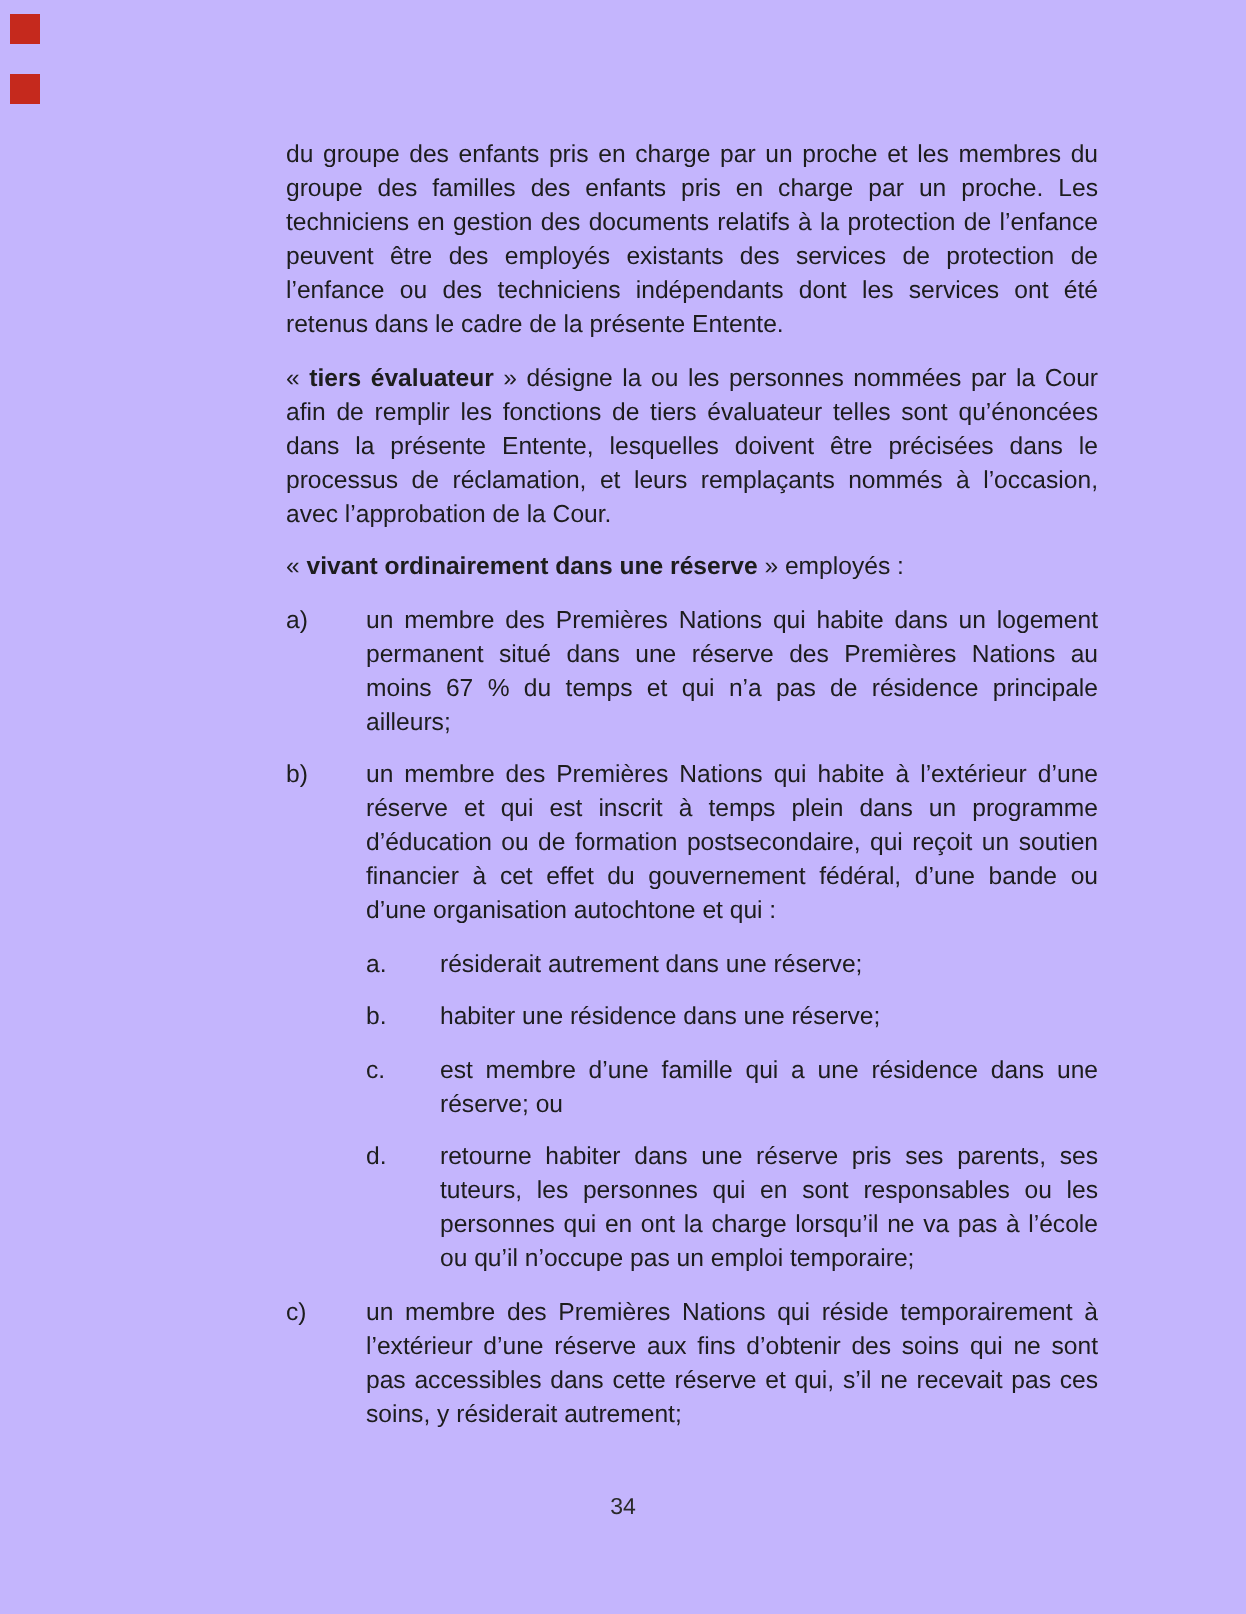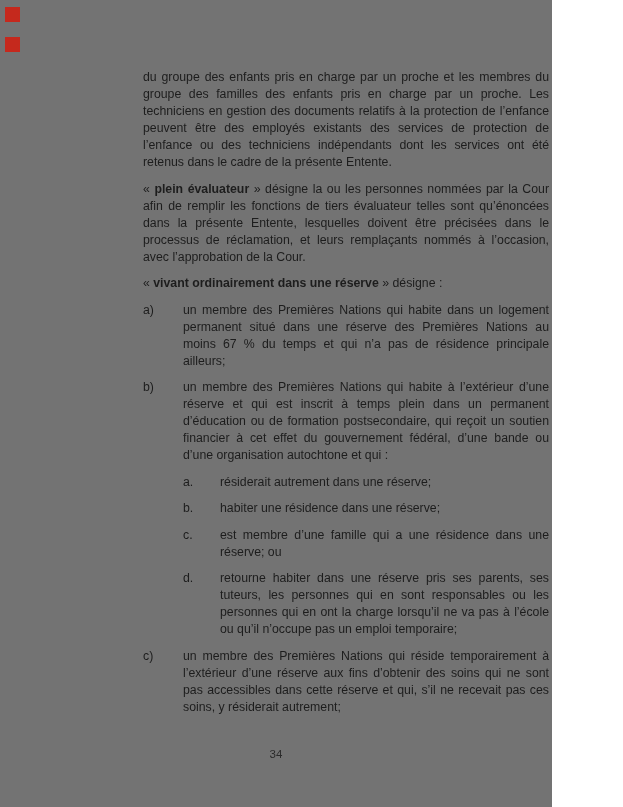--- a/index.html
+++ b/index.html
@@ -2,23 +2,23 @@
 <html lang="fr"><head>
 <meta charset="utf-8">
 <style>
   html, body {
     margin: 0;
     padding: 0;
     background: #ffffff;
   }
   .page {
     position: relative;
-    width: 552px;
+    width: 623px;
     height: 807px;
-    background: #737373;
+    background: #c4b5fd;
     font-family: "Liberation Sans", sans-serif;
     font-size: 12.3px;
     line-height: 17px;
     color: #1d1d1d;
     overflow: hidden;
   }
   .marker {
     position: absolute;
     width: 15px;
     height: 15px;
@@ -75,33 +75,33 @@
 
 <div class="page">
 
   <div class="marker marker-1" style="background-color: rgb(197, 41, 29);"></div>
   <div class="marker marker-2" style="background-color: rgb(197, 41, 29);"></div>
 
   <div class="content">
 
     <p class="block">du groupe des enfants pris en charge par un proche et les membres du groupe des familles des enfants pris en charge par un proche. Les techniciens en gestion des documents relatifs à la protection de l’enfance peuvent être des employés existants des services de protection de l’enfance ou des techniciens indépendants dont les services ont été retenus dans le cadre de la présente Entente.</p>
 
-    <p class="block"><span>« </span><span class="term">plein évaluateur</span><span> » désigne la ou les personnes nommées par la Cour afin de remplir les fonctions de tiers évaluateur telles sont qu’énoncées dans la présente Entente, lesquelles doivent être précisées dans le processus de réclamation, et leurs remplaçants nommés à l’occasion, avec l’approbation de la Cour.</span></p>
+    <p class="block"><span>« </span><span class="term">tiers évaluateur</span><span> » désigne la ou les personnes nommées par la Cour afin de remplir les fonctions de tiers évaluateur telles sont qu’énoncées dans la présente Entente, lesquelles doivent être précisées dans le processus de réclamation, et leurs remplaçants nommés à l’occasion, avec l’approbation de la Cour.</span></p>
 
-    <p class="block"><span>« </span><span class="term">vivant ordinairement dans une réserve</span><span> » désigne :</span></p>
+    <p class="block"><span>« </span><span class="term">vivant ordinairement dans une réserve</span><span> » employés :</span></p>
 
     <div class="item block">
       <span class="item-label">a)</span>
       <div class="item-text">un membre des Premières Nations qui habite dans un logement permanent situé dans une réserve des Premières Nations au moins 67 % du temps et qui n’a pas de résidence principale ailleurs;</div>
     </div>
 
     <div class="item block">
       <span class="item-label">b)</span>
       <div class="item-body">
-        <div class="block">un membre des Premières Nations qui habite à l’extérieur d’une réserve et qui est inscrit à temps plein dans un permanent d’éducation ou de formation postsecondaire, qui reçoit un soutien financier à cet effet du gouvernement fédéral, d’une bande ou d’une organisation autochtone et qui :</div>
+        <div class="block">un membre des Premières Nations qui habite à l’extérieur d’une réserve et qui est inscrit à temps plein dans un programme d’éducation ou de formation postsecondaire, qui reçoit un soutien financier à cet effet du gouvernement fédéral, d’une bande ou d’une organisation autochtone et qui :</div>
 
         <div class="subitem block">
           <span class="subitem-label">a.</span>
           <div class="subitem-text">résiderait autrement dans une réserve;</div>
         </div>
 
         <div class="subitem block">
           <span class="subitem-label">b.</span>
           <div class="subitem-text">habiter une résidence dans une réserve;</div>
         </div>

